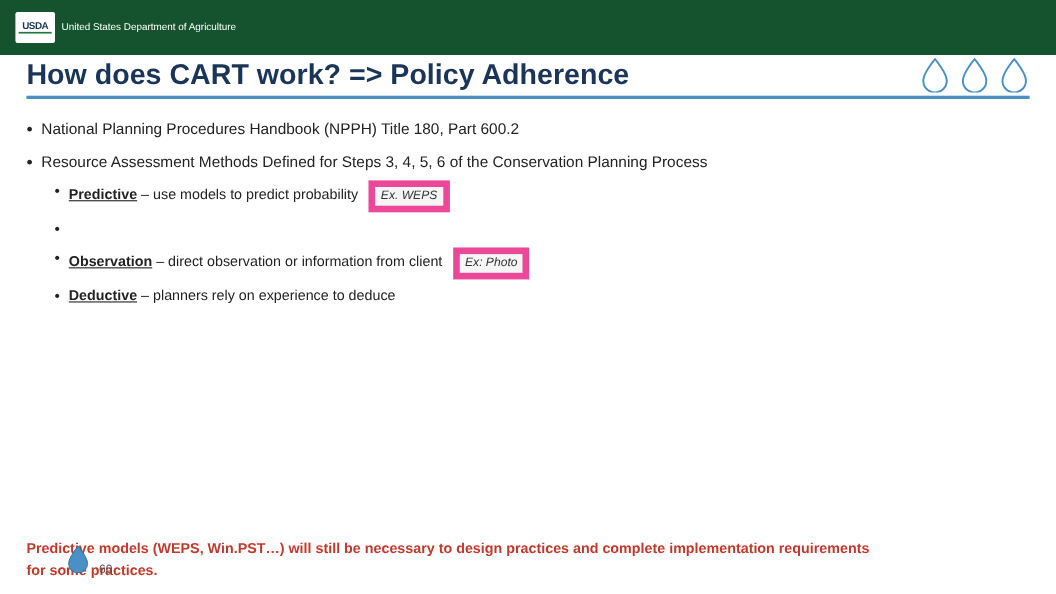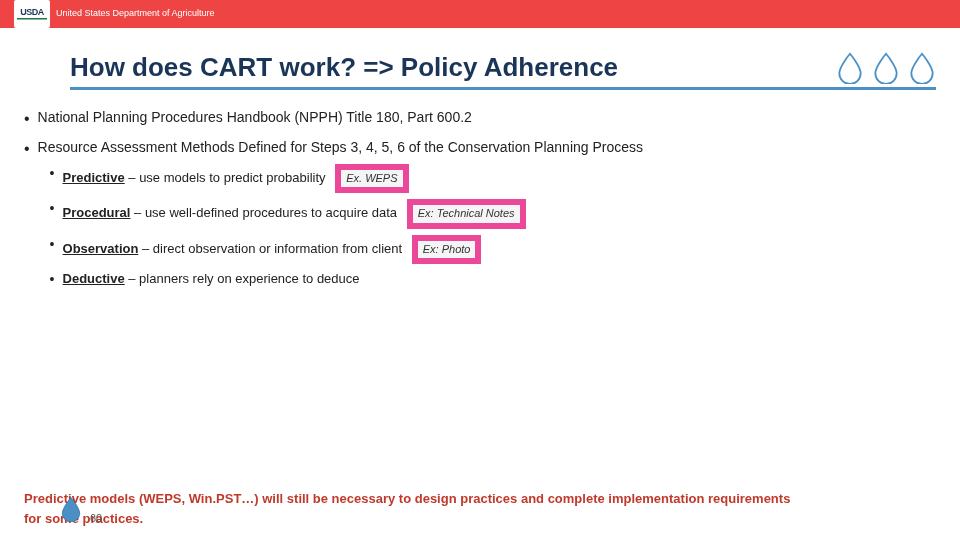--- a/index.html
+++ b/index.html
@@ -15,22 +15,22 @@
       width: 960px;
       height: 540px;
       position: relative;
       background: #fff;
     }
 
     
     .top-bar {
       position: absolute;
       top: 0; left: 0; right: 0;
-      height: 28px;
-      background: #ef4444;
+      height: 50px;
+      background: #14532d;
       display: flex;
       align-items: center;
       padding: 0 14px;
     }
 
     .usda-logo {
       display: flex;
       align-items: center;
       gap: 6px;
     }
@@ -54,21 +54,20 @@
       font-size: 9px;
       line-height: 1.3;
     }
 
     
     .title-section {
       position: absolute;
       top: 38px;
       left: 0; right: 0;
       padding: 14px 24px 8px 24px;
-      margin-left: 46px;
     }
 
     .main-title {
       font-size: 26px;
       font-weight: bold;
       color: #1a3557;
     }
 
     .title-underline {
       height: 3px;
@@ -282,24 +281,20 @@
             <li>
               <span class="sub-bullet-dot">•</span>
               <span>
                 <span class="underline-term">Predictive</span><span> – use models to predict probability</span>
                 <span class="ex-badge">Ex. WEPS</span>
               </span>
             </li>
 
             <li>
               <span class="sub-bullet-dot">•</span>
-              <span>
-                <span class="underline-term">Procedural</span><span> – use well-defined procedures to acquire data</span>
-                <span class="ex-badge">Ex: Technical Notes</span>
-              </span>
             </li>
 
             <li>
               <span class="sub-bullet-dot">•</span>
               <span>
                 <span class="underline-term">Observation</span><span> – direct observation or information from client</span>
                 <span class="ex-badge">Ex: Photo</span>
               </span>
             </li>
 

